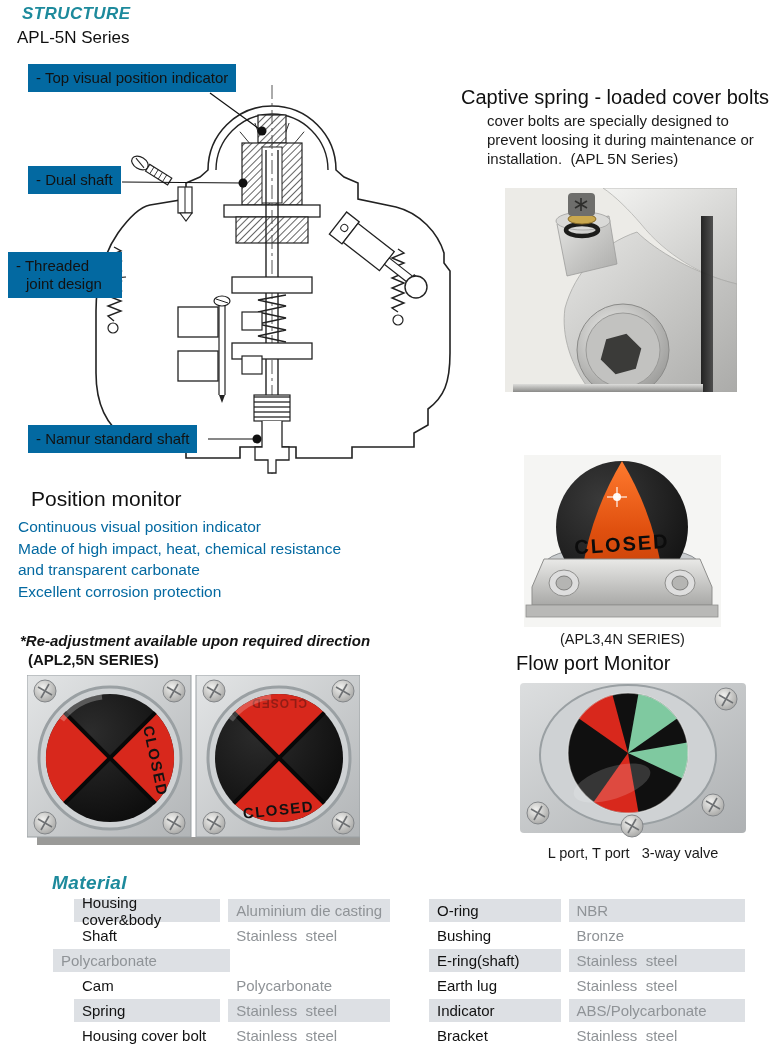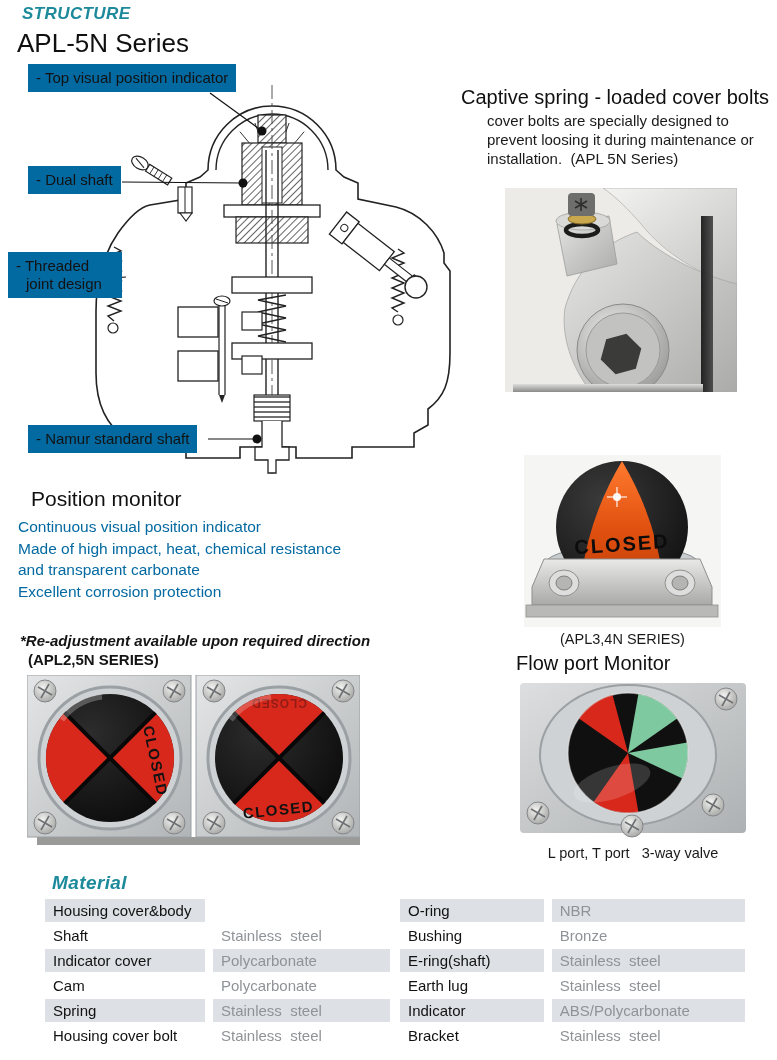--- a/index.html
+++ b/index.html
@@ -3,41 +3,41 @@
 <meta charset="utf-8">
 <style>
   html,body{margin:0;padding:0;}
   body{
     width:777px;height:1060px;position:relative;background:#ffffff;
     font-family:"Liberation Sans",sans-serif;color:#161616;overflow:hidden;
   }
   .abs{position:absolute;}
   
   .h-accent{font-style:italic;font-weight:bold;font-size:17px;color:#1d8a9c;letter-spacing:.4px;}
-  .h-series{font-size:26px;color:#101010;}
+  .h-series{font-size:17px;color:#101010;}
   .h-section{font-size:20px;color:#101010;}
   .h-section-lg{font-size:21px;color:#101010;margin-left:17px;}
   
   .dlabel{
     background:#0369a1;color:#121212;font-size:15px;line-height:18px;
     padding:5px 8px;z-index:3;
   }
   .hang{padding-left:18px;text-indent:-10px;width:88px;}
   
   .body-txt{font-size:15px;line-height:19px;color:#1a1a1a;}
   .feat-txt{font-size:15.5px;line-height:21.5px;color:#0369a1;}
   .note-txt{font-size:15px;font-weight:600;color:#141414;line-height:19px;}
   .caption{font-size:14.5px;color:#1a1a1a;text-align:center;}
   .pre{white-space:pre-wrap;}
   
   .mat-table{width:345px;}
   .mat-row{display:flex;height:25px;align-items:center;}
   .mat-row.gray .cell{background:#dde0e4;}
   .cell{height:23px;display:flex;align-items:center;padding-left:8px;box-sizing:border-box;}
-  .cell-name{font-size:15px;color:#111;}
+  .cell-name{font-size:15px;color:#111;margin-left:29px;}
   .cell-val{font-size:15px;color:#8f9397;white-space:pre;}
   .tbl-left .cell-name{width:160px;}
   .tbl-left .cell-val{width:177px;margin-left:8px;}
   .tbl-right .cell-name{width:148px;}
   .tbl-right .cell-val{width:199px;margin-left:8px;}
   svg text{font-family:"Liberation Sans",sans-serif;}
 </style>
 </head>
 <body>
 
@@ -360,27 +360,27 @@
       </g>
     </g>
   </g>
 </svg>
 
 <div class="abs h-accent" style="left:52px;top:872px;font-size:19px;">Material</div>
 
 <div class="abs mat-table tbl-left" style="left:45px;top:898px;">
   <div class="mat-row gray">
     <div class="cell cell-name">Housing cover&amp;body</div>
+    <div class="cell cell-val">Aluminium die casting</div>
   </div>
   <div class="mat-row">
     <div class="cell cell-name">Shaft</div>
     <div class="cell cell-val">Stainless  steel</div>
   </div>
   <div class="mat-row gray">
-    <div class="cell cell-name">Indicator cover</div>
     <div class="cell cell-val">Polycarbonate</div>
   </div>
   <div class="mat-row">
     <div class="cell cell-name">Cam</div>
     <div class="cell cell-val">Polycarbonate</div>
   </div>
   <div class="mat-row gray">
     <div class="cell cell-name">Spring</div>
     <div class="cell cell-val">Stainless  steel</div>
   </div>

